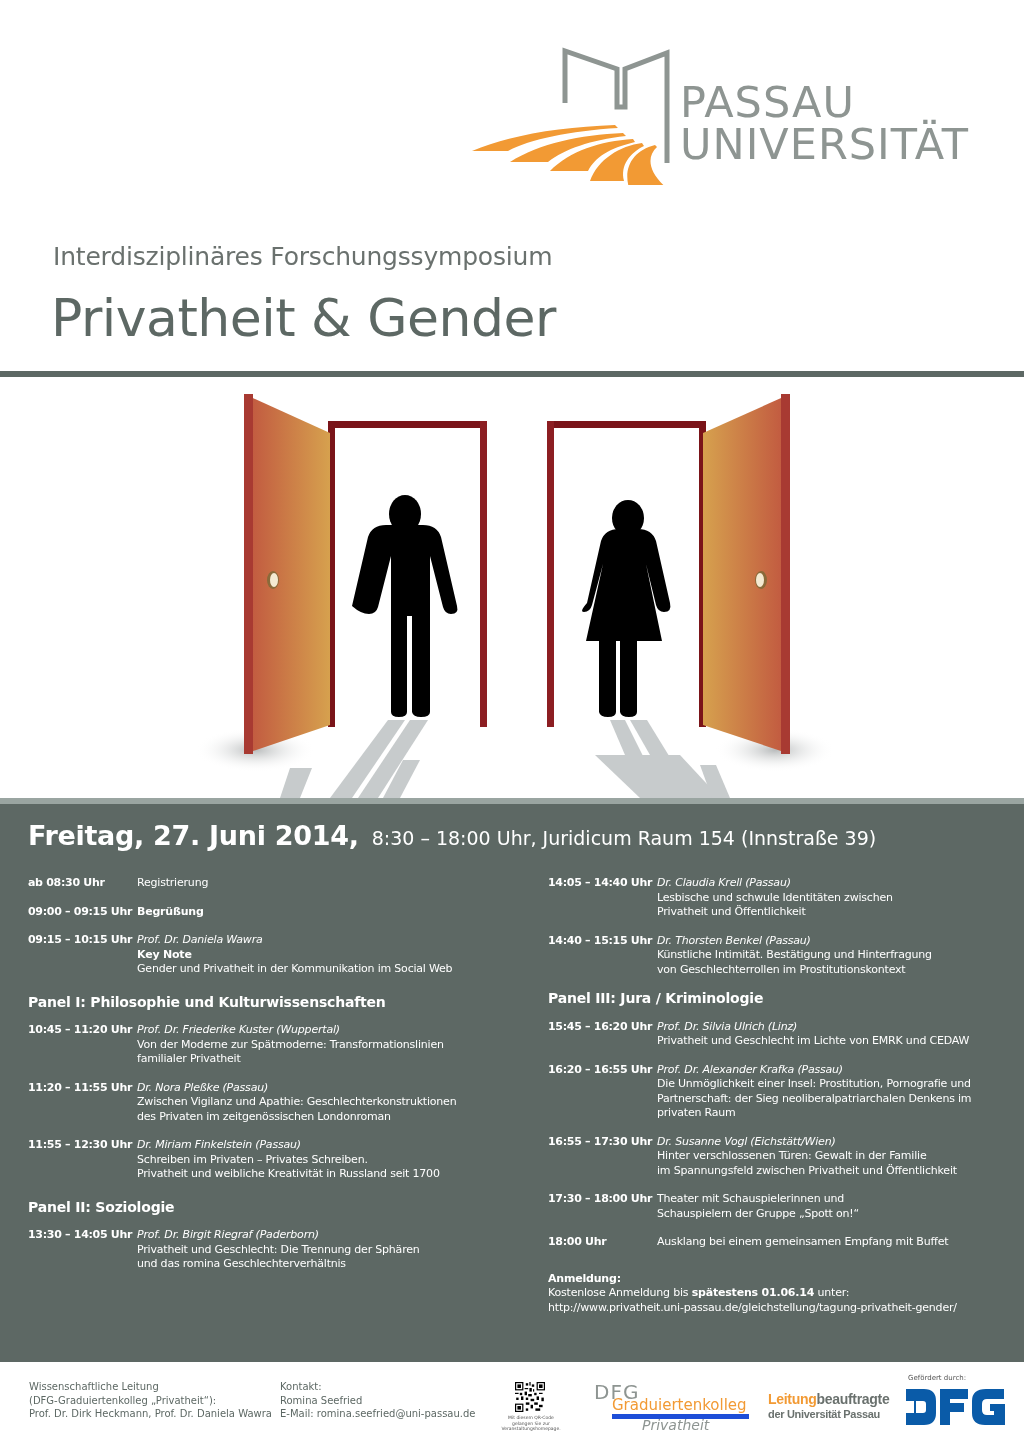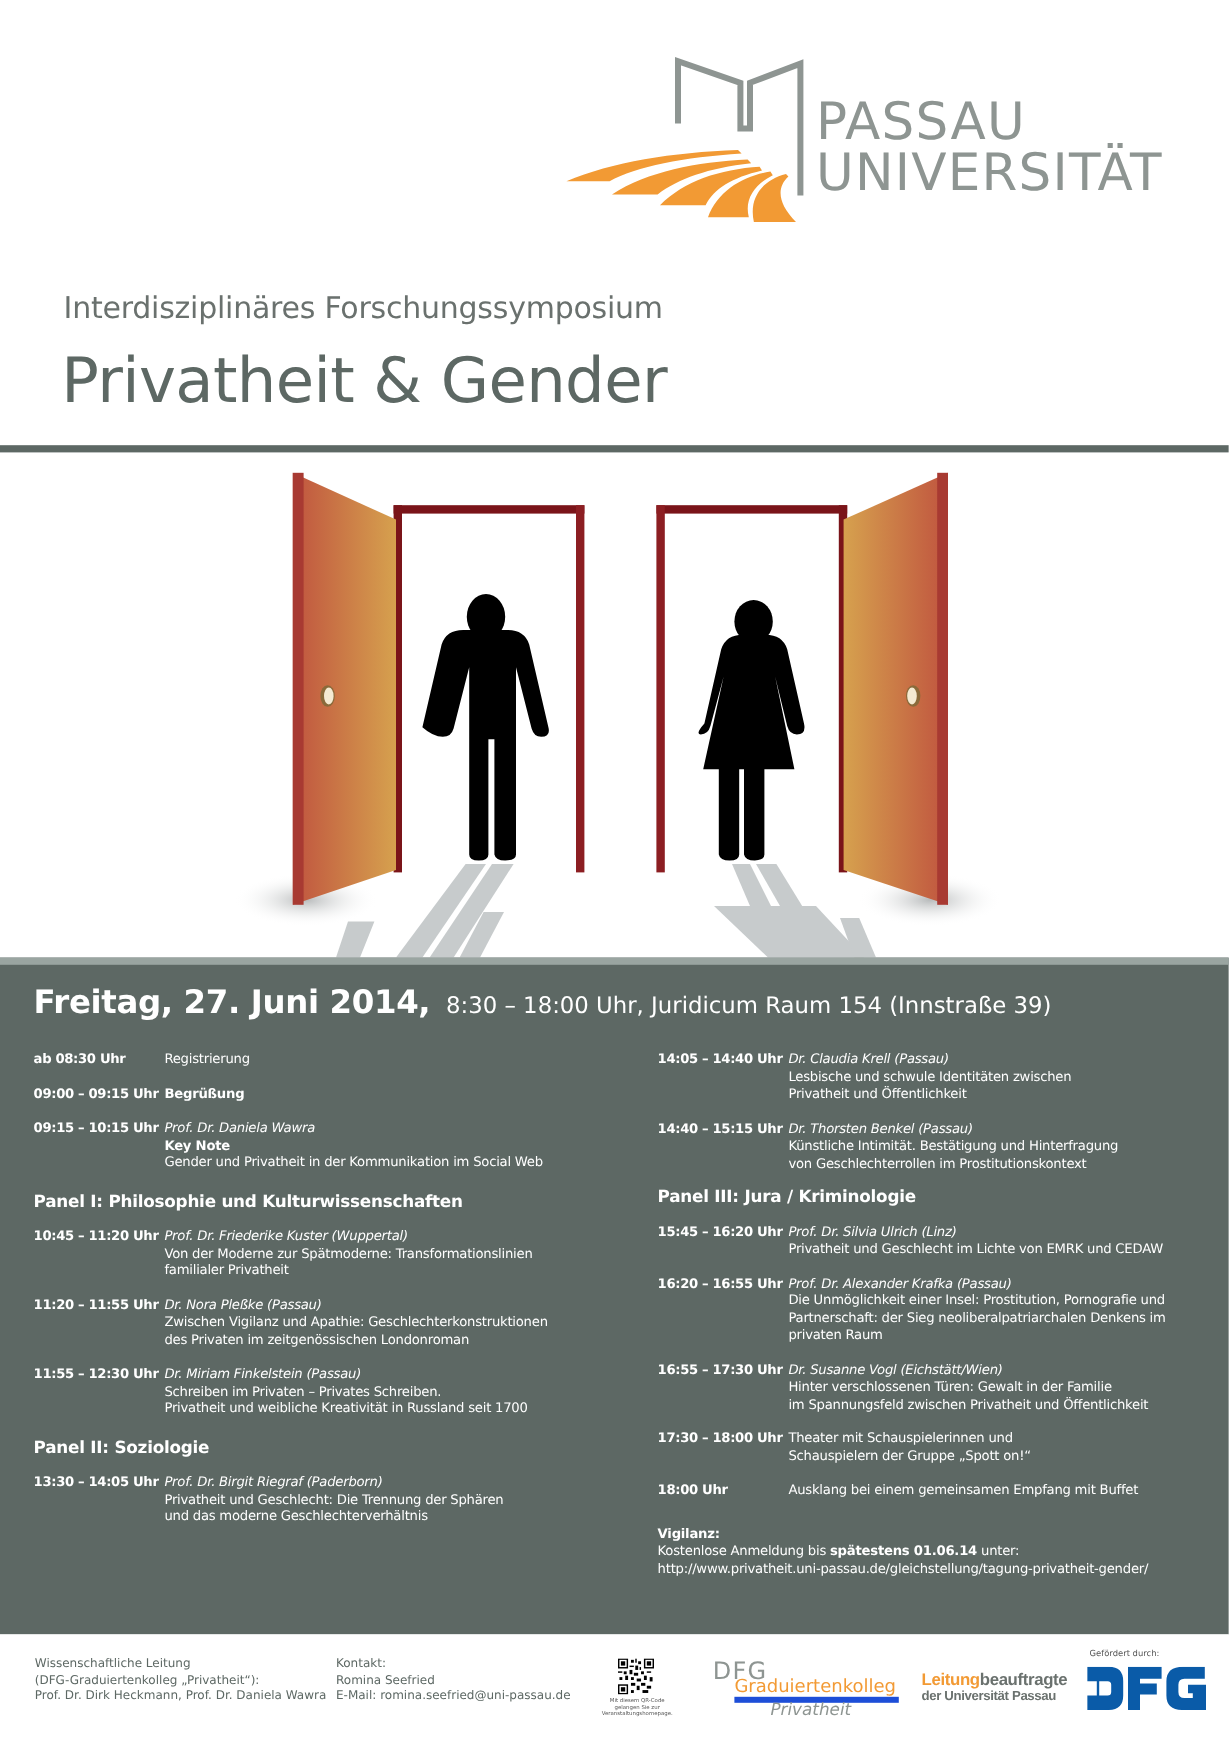--- a/index.html
+++ b/index.html
@@ -193,21 +193,21 @@
         <div>Privatheit und weibliche Kreativität in Russland seit 1700</div>
       </div>
     </div>
 
     <div class="panel" style="margin-top:18px">Panel II: Soziologie</div>
     <div class="entry">
       <div class="time">13:30 – 14:05 Uhr</div>
       <div class="body">
         <div class="speaker">Prof. Dr. Birgit Riegraf (Paderborn)</div>
         <div>Privatheit und Geschlecht: Die Trennung der Sphären</div>
-        <div>und das moderne Geschlechterverhältnis</div>
+        <div>und das romina Geschlechterverhältnis</div>
       </div>
     </div>
   </div>
 
   <div class="col col-right">
     <div class="entry">
       <div class="time">14:05 – 14:40 Uhr</div>
       <div class="body">
         <div class="speaker">Dr. Claudia Krell (Passau)</div>
         <div>Lesbische und schwule Identitäten zwischen</div>
@@ -256,21 +256,21 @@
       </div>
     </div>
     <div class="entry">
       <div class="time">18:00  Uhr</div>
       <div class="body">
         <div>Ausklang bei einem gemeinsamen Empfang mit Buffet</div>
       </div>
     </div>
 
     <div class="reg">
-      <div class="bold">Vigilanz:</div>
+      <div class="bold">Anmeldung:</div>
       <div>
         <span>Kostenlose Anmeldung bis </span><span class="bold">spätestens 01.06.14</span><span> unter:</span>
       </div>
       <div>http://www.privatheit.uni-passau.de/gleichstellung/tagung-privatheit-gender/</div>
     </div>
   </div>
 </div>
 
 <div class="footer">
   <div class="foot-col" style="left:29px">

